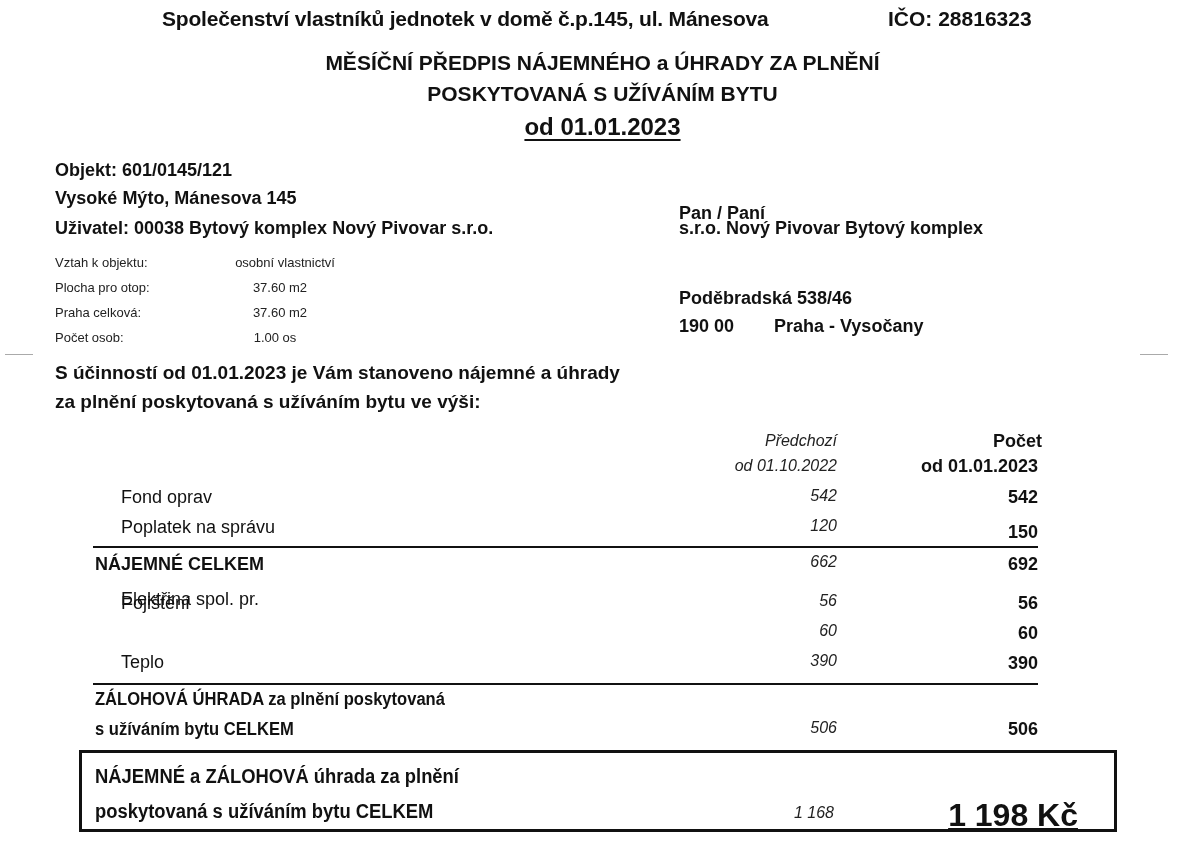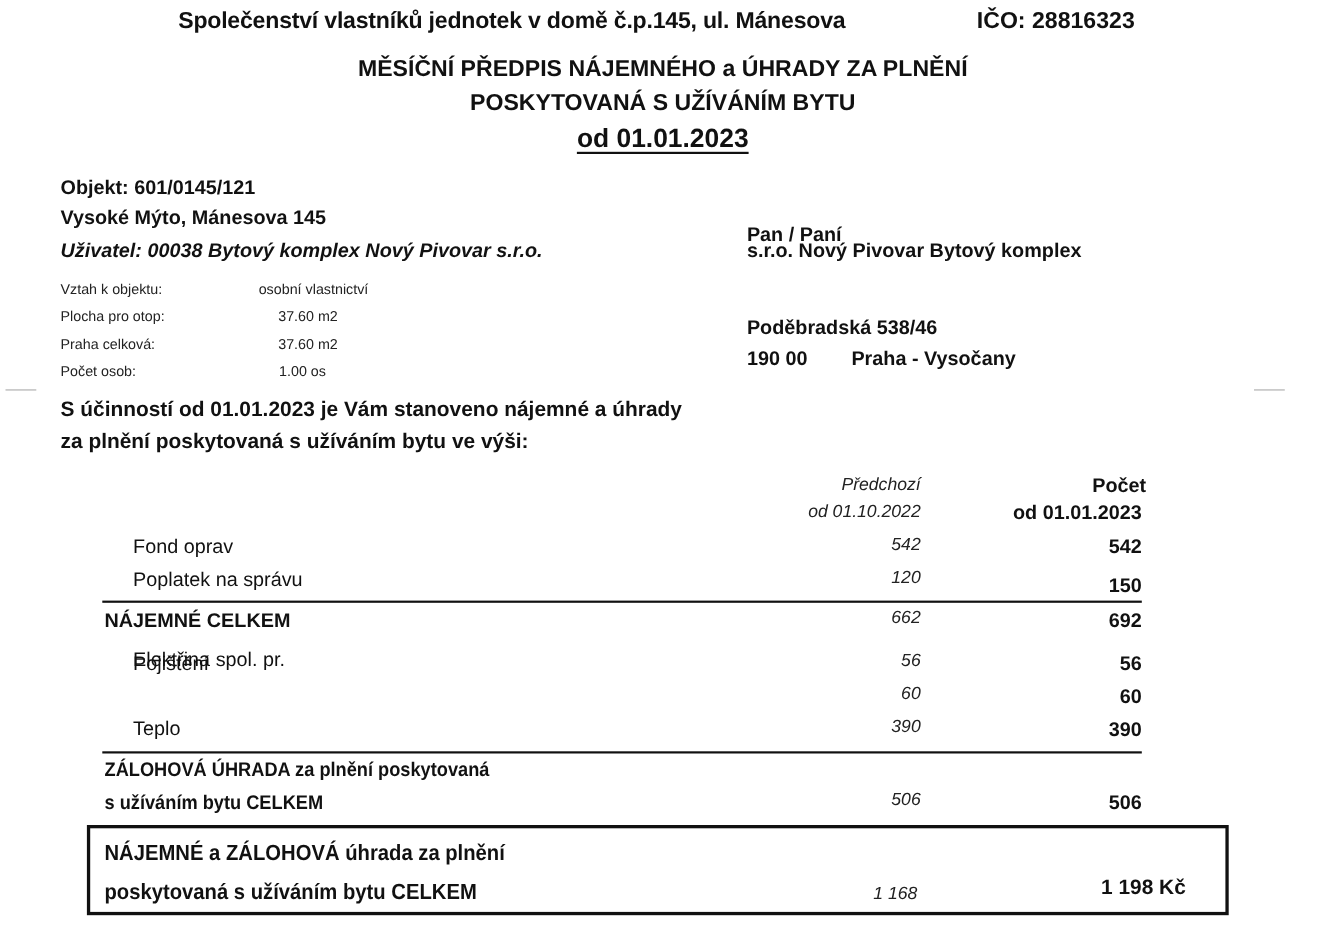--- a/index.html
+++ b/index.html
@@ -29,21 +29,21 @@
 <body>
 
 <div class="hdr-org">Společenství vlastníků jednotek v domě č.p.145, ul. Mánesova</div>
 <div class="hdr-ico">IČO: 28816323</div>
 <div class="abs title t1">MĚSÍČNÍ PŘEDPIS NÁJEMNÉHO a ÚHRADY ZA PLNĚNÍ</div>
 <div class="abs title t2">POSKYTOVANÁ S UŽÍVÁNÍM BYTU</div>
 <div class="abs title t3">od  01.01.2023</div>
 
 <div class="abs b18" style="left:55px; top:160px;">Objekt: 601/0145/121</div>
 <div class="abs b18" style="left:55px; top:188px;">Vysoké Mýto, Mánesova 145</div>
-<div class="abs b18" style="left:55px; top:218px;font-style:italic;">Uživatel: 00038  Bytový komplex Nový Pivovar s.r.o.</div>
+<div class="abs b18" style="left:55px; top:218px;">Uživatel: 00038  Bytový komplex Nový Pivovar s.r.o.</div>
 
 <div class="abs small lbl" style="top:255px;">Vztah k objektu:</div>
 <div class="abs small val" style="top:255px; left:225px;">osobní vlastnictví</div>
 <div class="abs small lbl" style="top:280px;">Plocha pro otop:</div>
 <div class="abs small val" style="top:280px;">37.60 m2</div>
 <div class="abs small lbl" style="top:305px;">Praha celková:</div>
 <div class="abs small val" style="top:305px;">37.60 m2</div>
 <div class="abs small lbl" style="top:330px;">Počet osob:</div>
 <div class="abs small val" style="top:330px; left:215px;">1.00 os</div>
 
@@ -94,13 +94,13 @@
 
 <div class="abs b18" style="left:95px; top:689px; transform:scaleX(0.92); transform-origin:left;">ZÁLOHOVÁ ÚHRADA za plnění poskytovaná</div>
 <div class="abs b18" style="left:95px; top:719px; transform:scaleX(0.92); transform-origin:left;">s užíváním bytu CELKEM</div>
 <div class="abs num-prev" style="left:717px; top:719px;">506</div>
 <div class="abs num-new" style="left:898px; top:719px;">506</div>
 
 <div class="abs total-box"></div>
 <div class="abs b18" style="left:95px; top:765px; font-size:20px; transform:scaleX(0.92); transform-origin:left;">NÁJEMNÉ a ZÁLOHOVÁ úhrada za plnění</div>
 <div class="abs b18" style="left:95px; top:800px; font-size:20px; transform:scaleX(0.92); transform-origin:left;">poskytovaná s užíváním bytu CELKEM</div>
 <div class="abs num-prev" style="left:714px; top:804px;">1 168</div>
-<div class="abs num-new" style="left:908px; top:797px; font-size:19px; width:170px;">1 198 Kč</div>
+<div class="abs num-new" style="left:908px; top:797px; font-size:32px; width:170px;text-decoration:underline;">1 198 Kč</div>
 
 </body></html>

